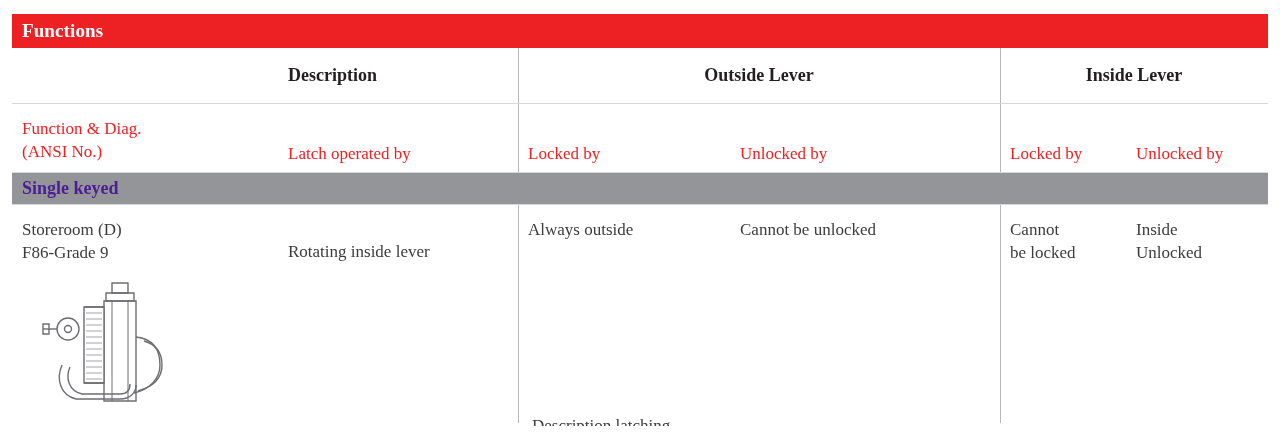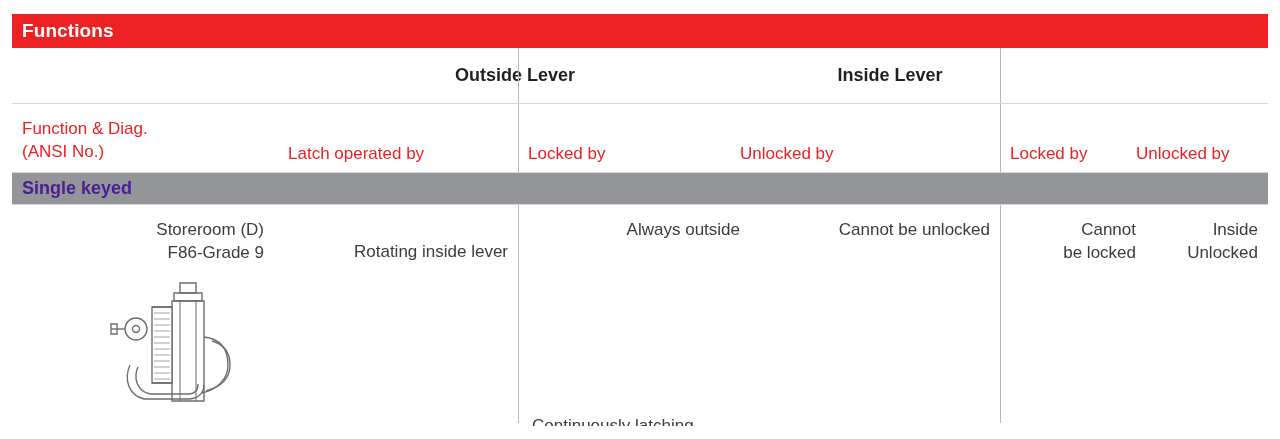--- a/index.html
+++ b/index.html
@@ -11,20 +11,21 @@
     width: 1280px;
     height: 439px;
     font-family: "Liberation Sans", sans-serif;
     color: #231f20;
     overflow: hidden;
   }
   .page {
     position: relative;
     width: 1280px;
     height: 439px;
+    font-family: Liberation Serif, serif;
   }
 
   
   .title-bar {
     position: absolute;
     left: 12px;
     top: 14px;
     width: 1256px;
     height: 34px;
     background: #ed2024;
@@ -137,21 +138,20 @@
     font-size: 18px;
     font-weight: bold;
     padding-left: 10px;
   }
 
   
   .data-row {
     position: relative;
     height: 218px;
     border-top: 1px solid #d6d7d8;
-    text-align: right;
   }
   .data-row .cell {
     font-size: 17px;
     color: #3c3c3b;
     line-height: 1.35;
     padding-top: 14px;
   }
   .d-c1 { padding-left: 10px; }
   .d-c2 { padding-left: 14px; }
   .d-c3 { padding-left: 10px; display: flex; }
@@ -189,20 +189,21 @@
   <div class="title-bar">
     <span class="title-text">Functions</span>
   </div>
 
   <div class="table">
 
     <div class="row hdr-row">
       <div class="vline" style="left:506px;"></div>
       <div class="vline" style="left:988px;"></div>
       <div class="cell c1"></div>
+      <div class="cell c2 hdr-desc">Description</div>
       <div class="cell c3 hdr-center">Outside Lever</div>
       <div class="cell c4 hdr-center">Inside Lever</div>
     </div>
 
     <div class="row sub-row">
       <div class="vline" style="left:506px;"></div>
       <div class="vline" style="left:988px;"></div>
 
       <div class="cell c1 sub-c1">
         <span>Function &amp; Diag.</span>
@@ -287,17 +288,17 @@
         <div class="sub-a">
           <div>Cannot</div>
           <div>be locked</div>
         </div>
         <div class="sub-b">
           <div>Inside</div>
           <div>Unlocked</div>
         </div>
       </div>
 
-      <div class="cut-text">Continuously latching</div>
+      <div class="cut-text">Description latching</div>
     </div>
 
   </div>
 </div>
 
 </body></html>

